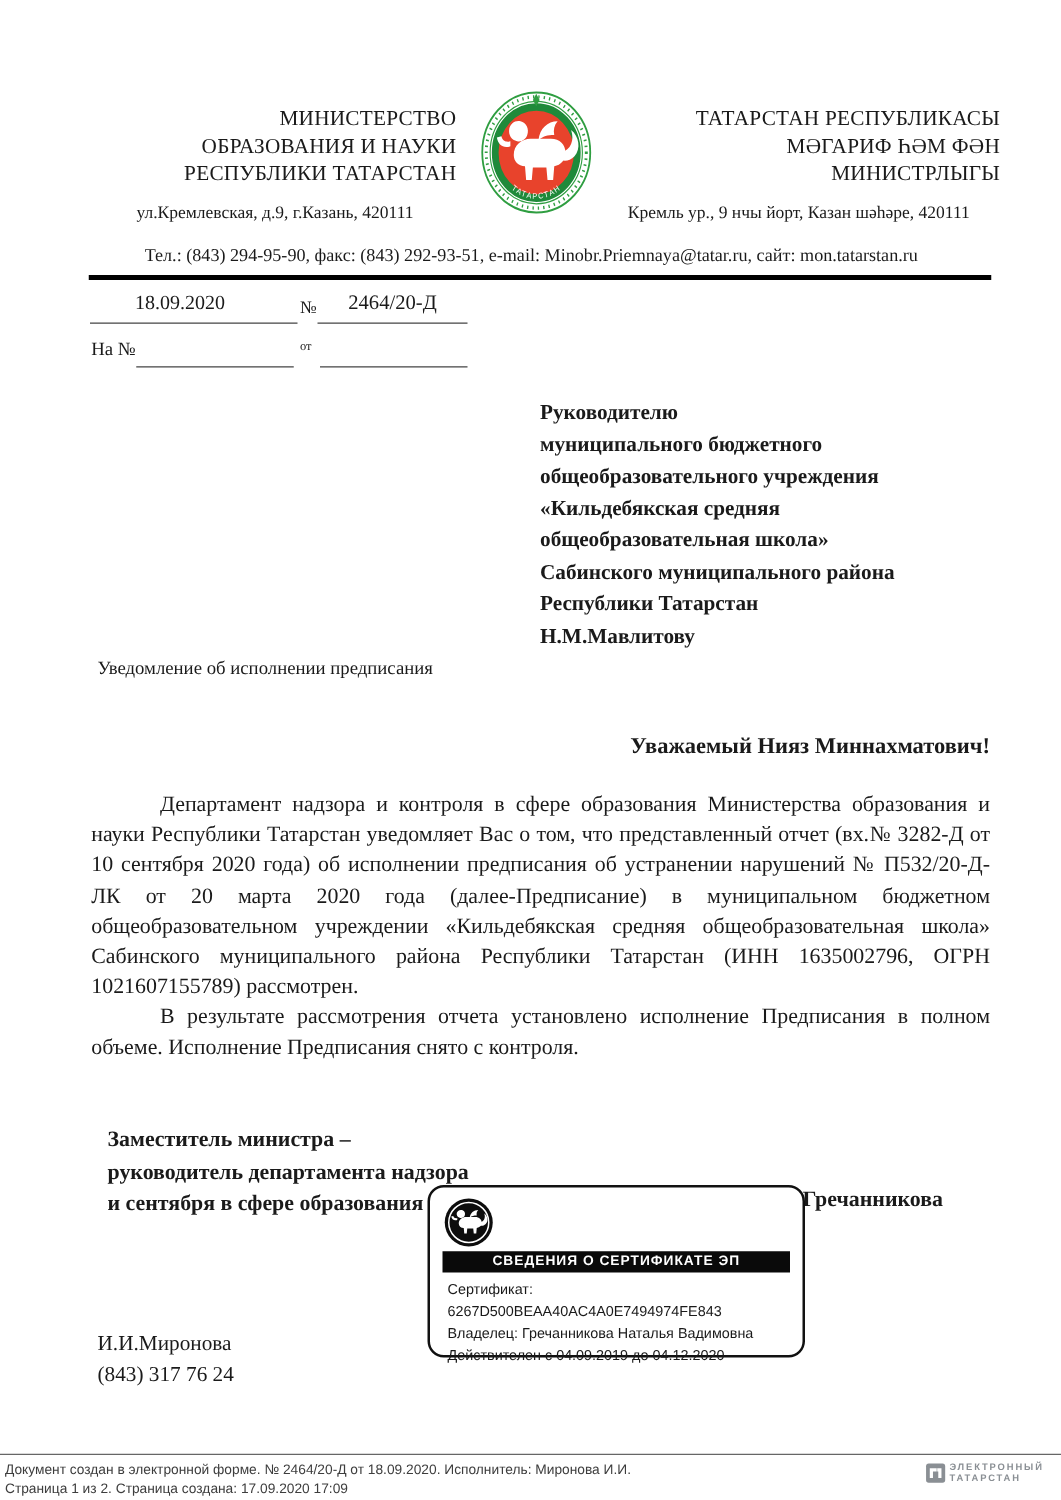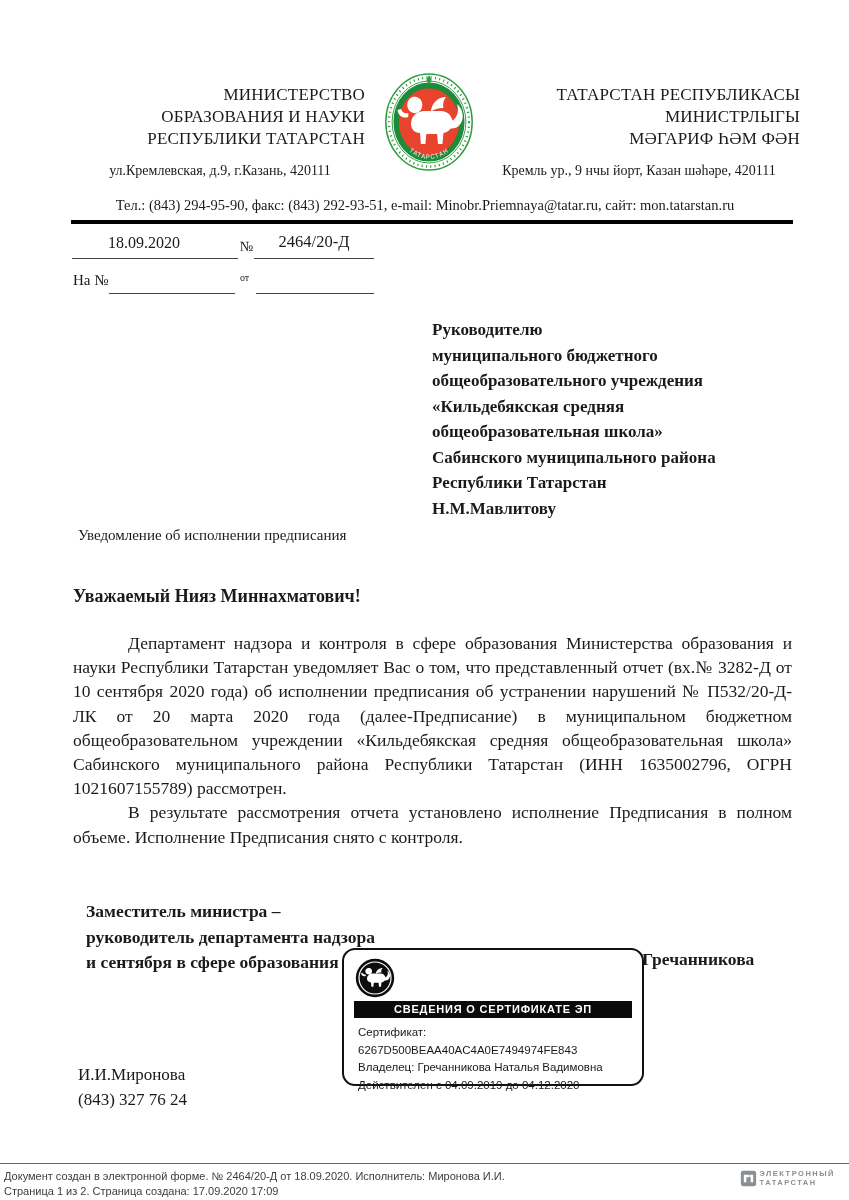--- a/index.html
+++ b/index.html
@@ -29,21 +29,21 @@
   .u-na{left:109px;top:273px;width:126px;}
   .ot-label{position:absolute;left:240px;top:272px;font-size:10px;}
   .u-ot{left:256px;top:273px;width:118px;}
 
   
   .recipient{position:absolute;left:432px;top:317px;width:370px;
              font-weight:bold;font-size:17px;line-height:25.5px;}
 
   
   .subject{position:absolute;left:78px;top:527px;font-size:15px;}
-  .greeting{position:absolute;left:73px;top:586px;width:719px;text-align:left;
+  .greeting{position:absolute;left:73px;top:586px;width:719px;text-align:right;
             font-weight:bold;font-size:18px;}
 
   
   .body-text{position:absolute;left:73px;top:631px;width:719px;
              font-size:17.5px;line-height:24.2px;text-align:justify;}
   .body-text p{margin:0;text-indent:55px;}
 
   
   .sig-position{position:absolute;left:86px;top:899px;width:360px;
                 font-weight:bold;font-size:17.5px;line-height:25.5px;}
@@ -105,22 +105,22 @@
           <path id="arc-bottom" d="M15 52 A 35 35 0 0 0 85 52"></path>
         </defs>
       <text font-size="6.5" font-family="Liberation Sans, sans-serif" fill="#ffffff" letter-spacing="1.2">
         <textPath href="#arc-bottom" startOffset="50%" text-anchor="middle">ТАТАРСТАН</textPath>
       </text>
     </svg>
   </div>
 
   <div class="org org-tt">
     <div>ТАТАРСТАН РЕСПУБЛИКАСЫ</div>
+    <div>МӘГАРИФ ҺӘМ ФӘН</div>
     <div>МИНИСТРЛЫГЫ</div>
-    <div>МӘГАРИФ ҺӘМ ФӘН</div>
   </div>
   <div class="org-address addr-tt">Кремль ур., 9 нчы йорт, Казан шәһәре, 420111</div>
 
   <div class="contact">Тел.: (843) 294-95-90, факс: (843) 292-93-51, e-mail: Minobr.Priemnaya@tatar.ru, сайт: mon.tatarstan.ru</div>
   <div class="rule-thick"></div>
 
   <div class="ref date-text">18.09.2020</div>
   <div class="u u-date"></div>
   <div class="num-sign">№</div>
   <div class="num-text">2464/20-Д</div>
@@ -173,21 +173,21 @@
     <div class="stamp-bar">СВЕДЕНИЯ О СЕРТИФИКАТЕ ЭП</div>
     <div class="stamp-details">
       <div>Сертификат: 6267D500BEAA40AC4A0E7494974FE843</div>
       <div>Владелец: Гречанникова Наталья Вадимовна</div>
       <div>Действителен с 04.09.2019 до 04.12.2020</div>
     </div>
   </div>
 
   <div class="executor">
     <div>И.И.Миронова</div>
-    <div>(843) 327 76 24</div>
+    <div>(843) 317 76 24</div>
   </div>
 
   <div class="footer-rule"></div>
   <div class="footer-text">
     <div>Документ создан в электронной форме. № 2464/20-Д от 18.09.2020. Исполнитель: Миронова И.И.</div>
     <div>Страница 1 из 2. Страница создана: 17.09.2020 17:09</div>
   </div>
   <div class="footer-logo">
     <svg viewBox="0 0 20 20" width="17" height="17">
       <rect x="1" y="1" width="18" height="18" rx="2.5" fill="#8a8f94"></rect>

